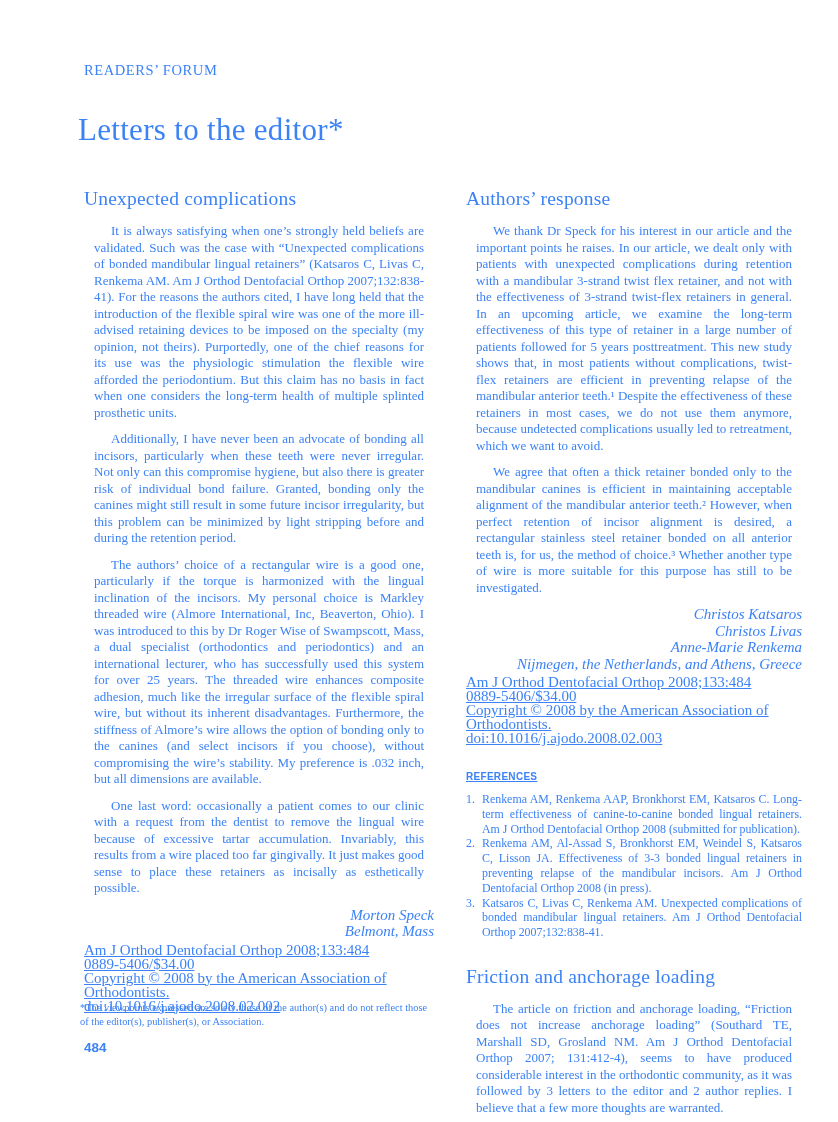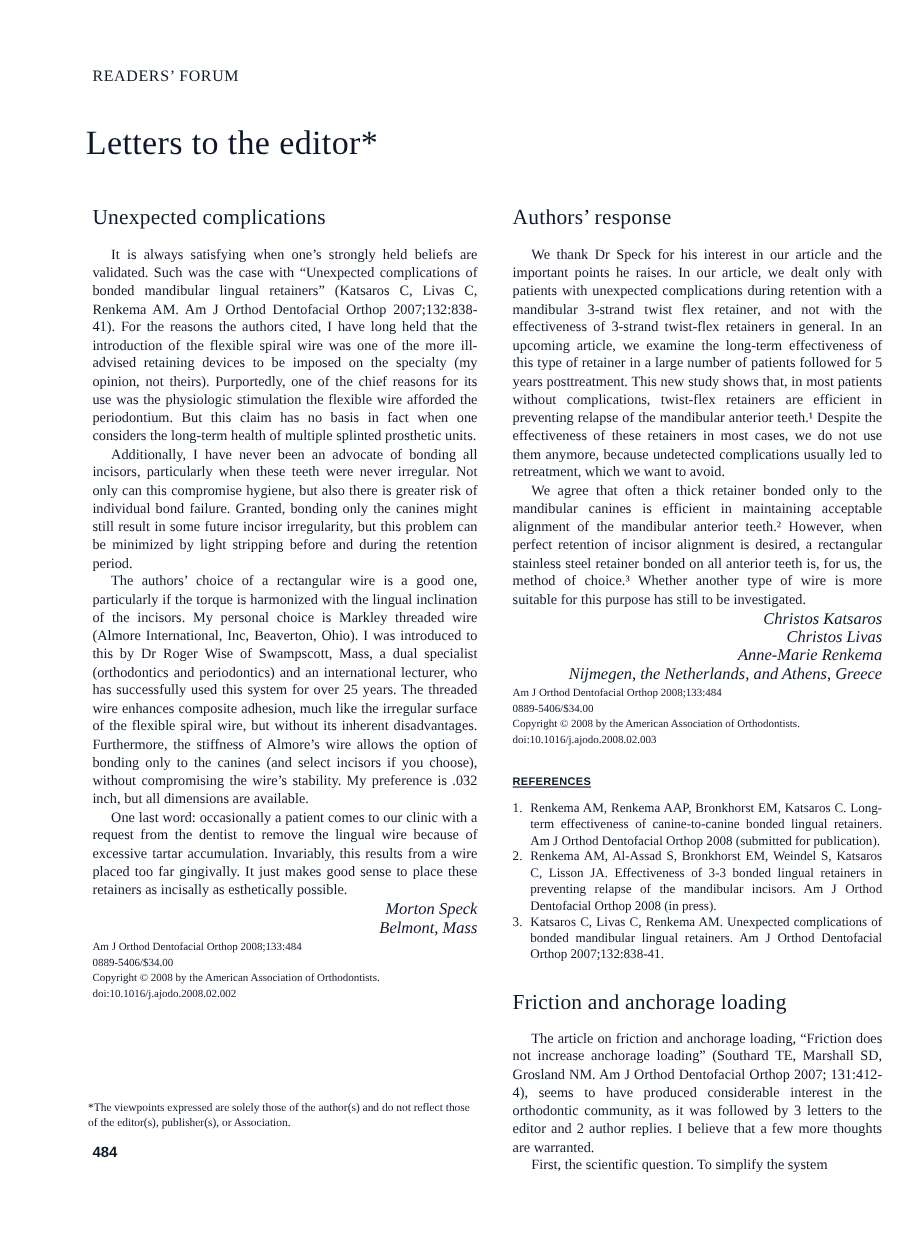--- a/index.html
+++ b/index.html
@@ -5,21 +5,21 @@
   html, body {
     margin: 0;
     padding: 0;
     background: #ffffff;
   }
   .page {
     position: relative;
     width: 838px;
     height: 1122px;
     background: #ffffff;
-    color: #0f172a;
+    color: #3b82f6;
     font-family: "Liberation Serif", serif;
     overflow: hidden;
     box-sizing: border-box;
   }
   .kicker {
     position: absolute;
     left: 84px;
     top: 62px;
     font-size: 14.5px;
     letter-spacing: 0.6px;
@@ -43,37 +43,38 @@
   }
   .col-left  { width: 350px; flex: 0 0 350px; }
   .col-right { width: 336px; flex: 0 0 336px; }
   h2.section-heading {
     margin: 0 0 13px 0;
     font-size: 19.5px;
     font-weight: 400;
     letter-spacing: 0.2px;
   }
   p.body {
-    margin: 0;
+    margin: 10px;
     font-size: 13px;
     line-height: 16.5px;
     text-align: justify;
     text-indent: 17px;
   }
   .signature {
     margin-top: 2px;
     font-style: italic;
     text-align: right;
     font-size: 15px;
     line-height: 16.5px;
   }
   .citation {
     margin-top: 3px;
-    font-size: 10px;
+    font-size: 15px;
     line-height: 14px;
+    text-decoration: underline;
   }
   .refs-heading {
     margin: 26px 0 10px 0;
     font-family: "Liberation Sans", sans-serif;
     font-weight: 700;
     font-size: 10px;
     letter-spacing: 0.3px;
     text-decoration: underline;
   }
   .refs { margin: 0; padding: 0; list-style: none; }

